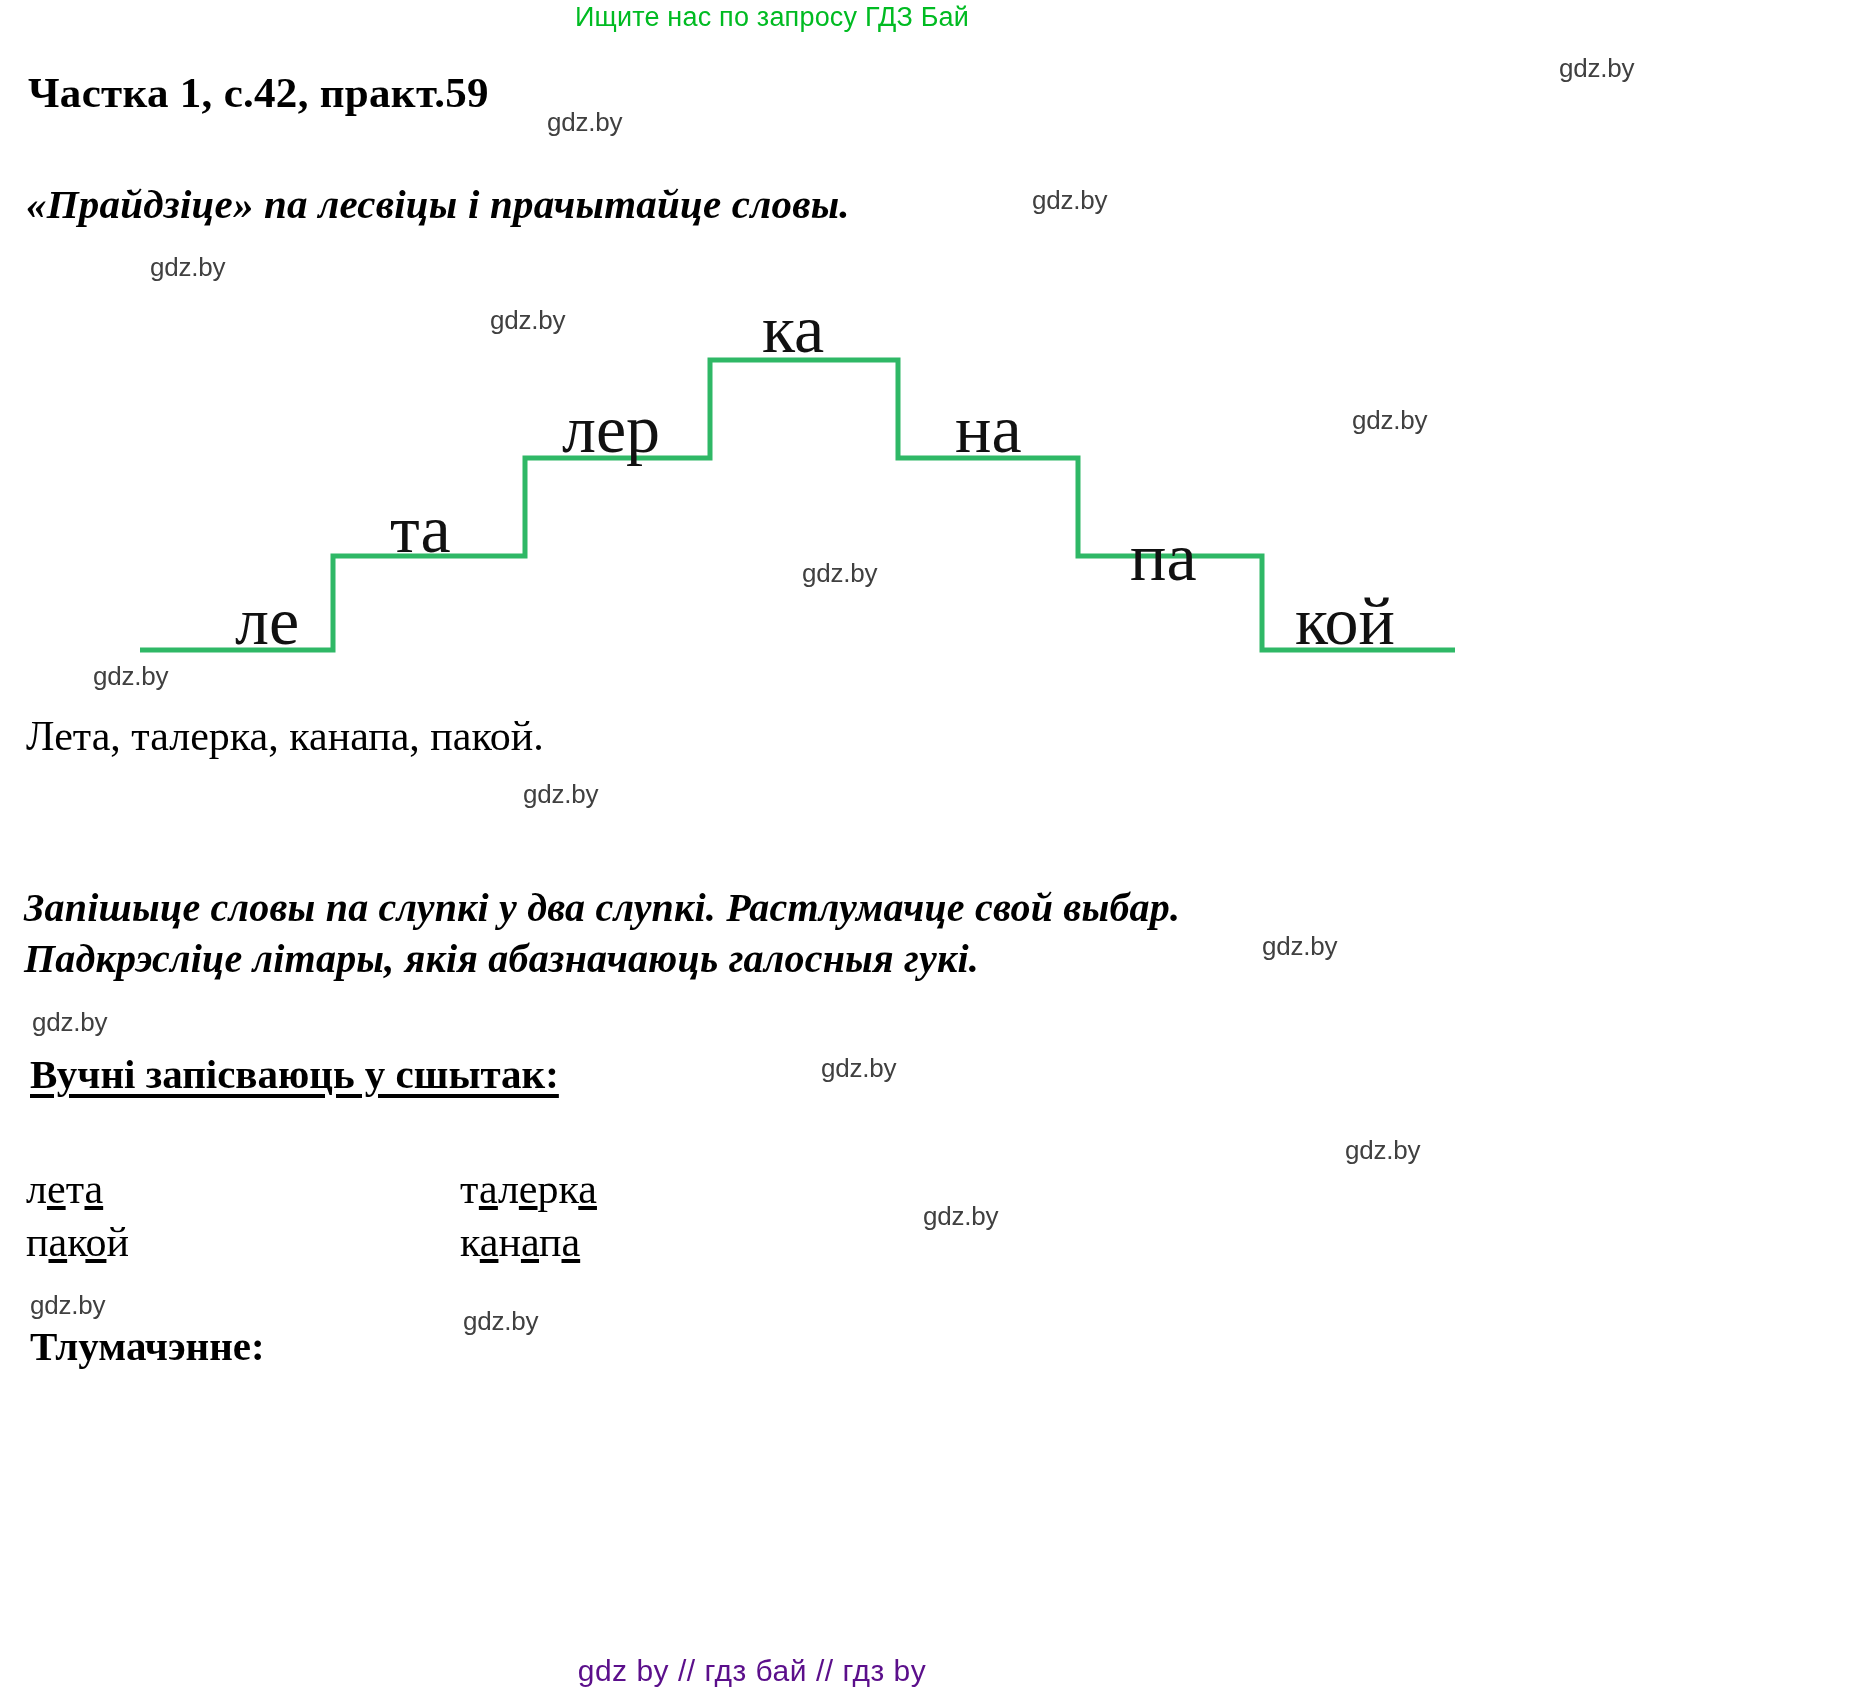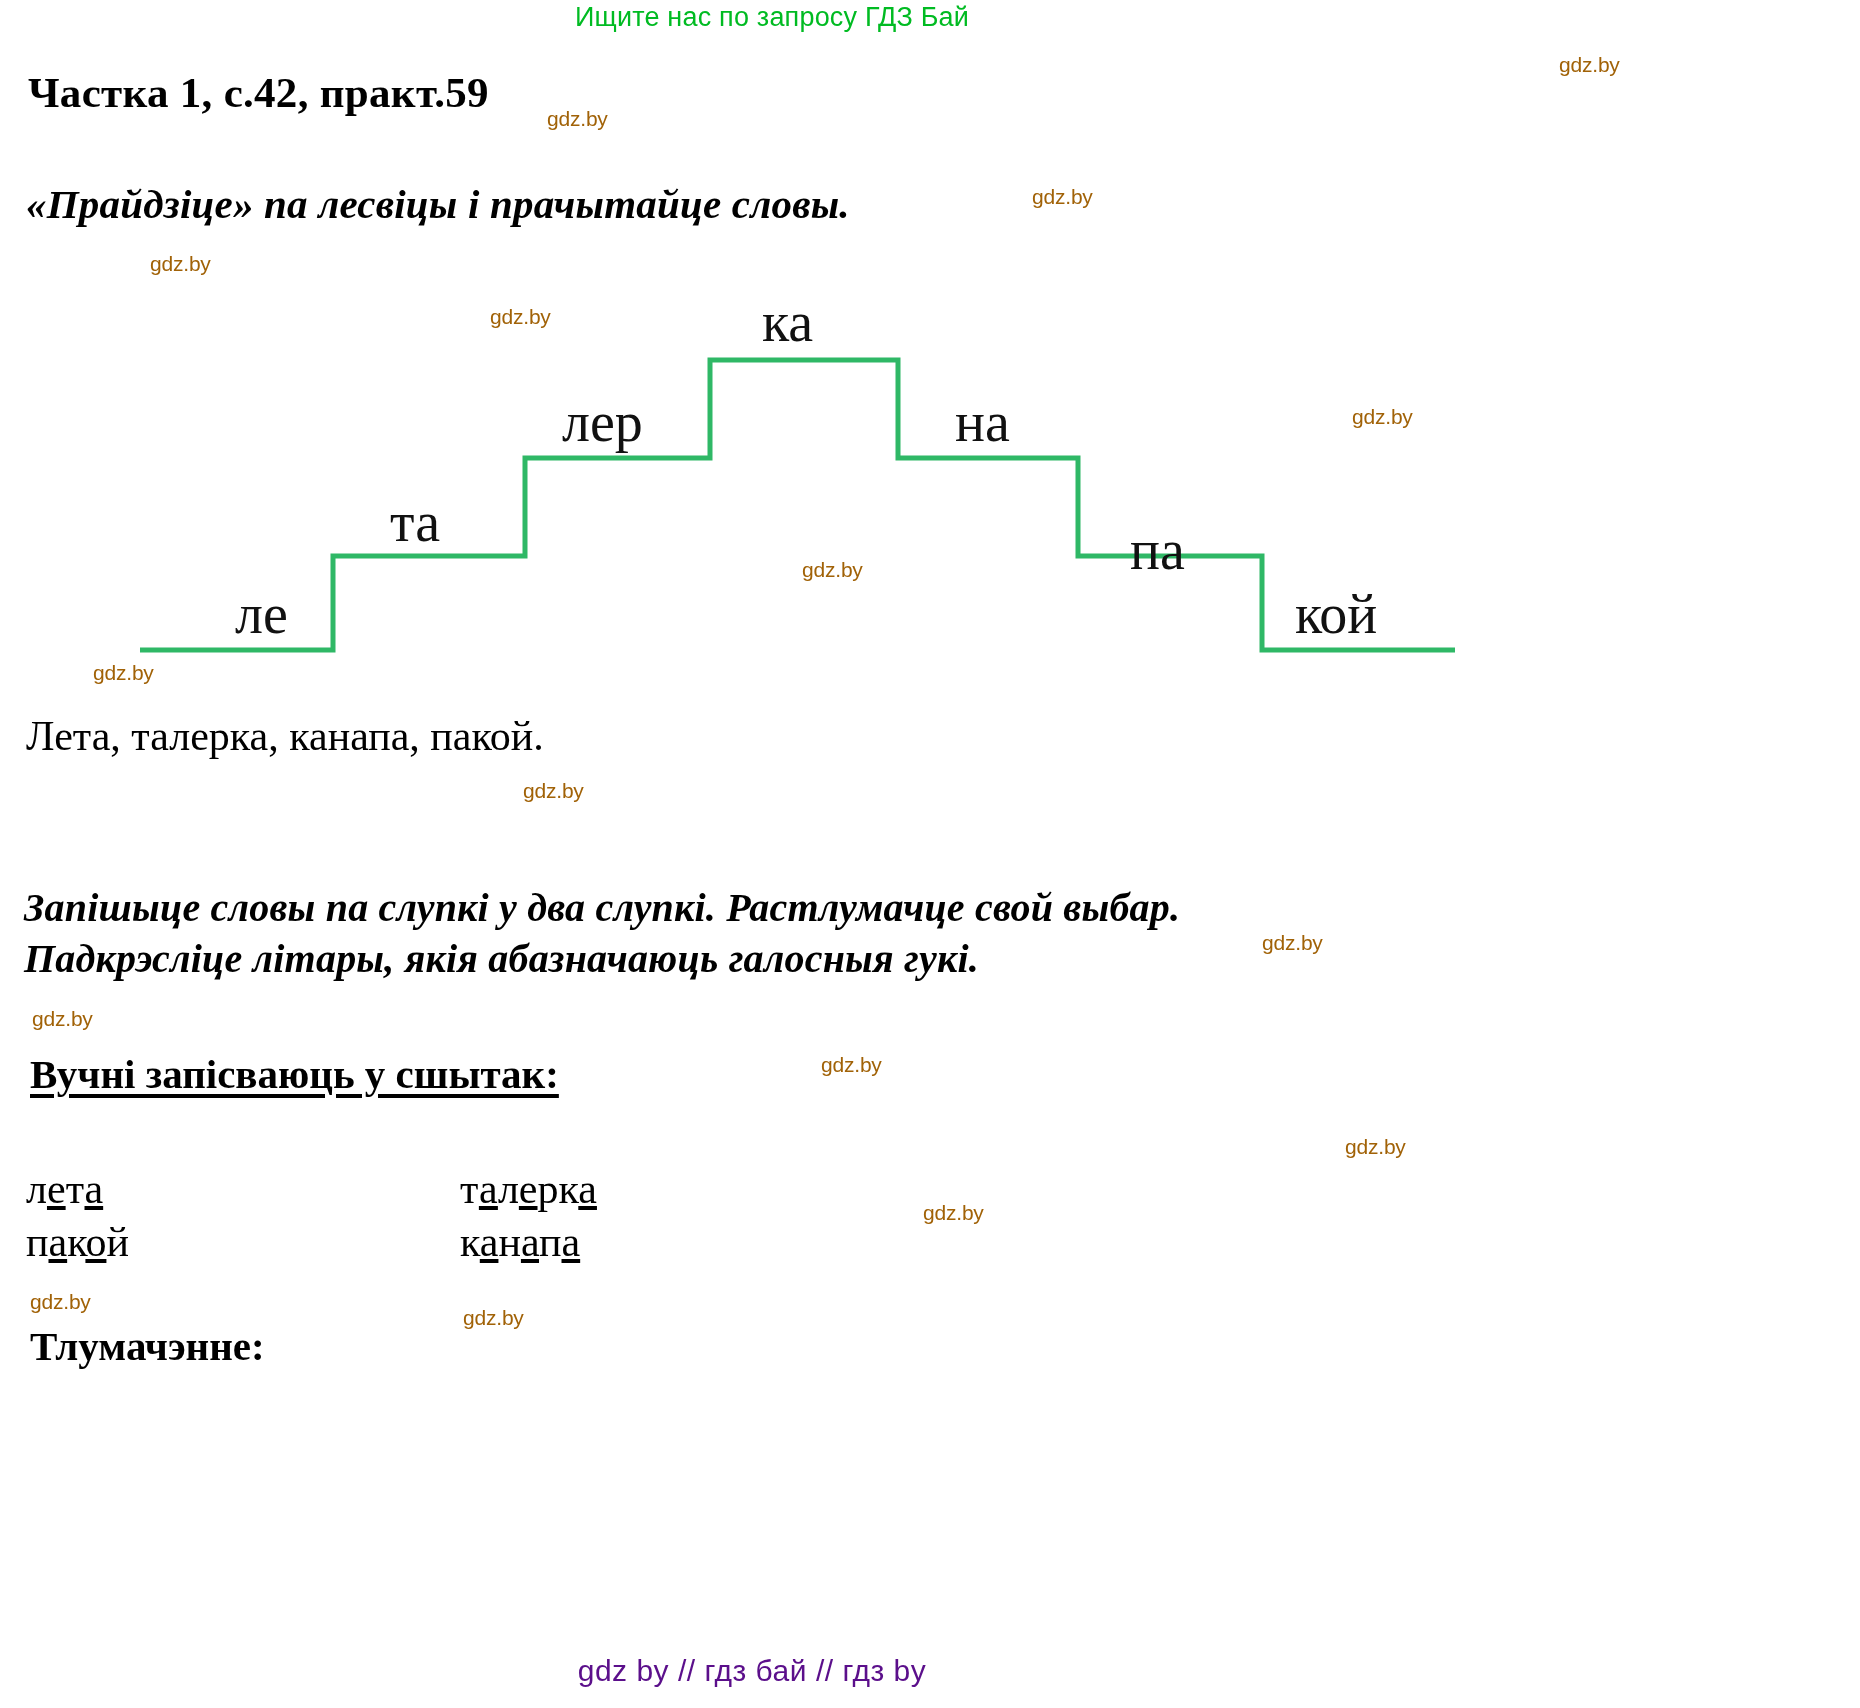--- a/index.html
+++ b/index.html
@@ -28,22 +28,22 @@
     font-family: "Liberation Sans", "DejaVu Sans", sans-serif;
     font-size: 27px;
     color: #00bb22;
     font-weight: 400;
     letter-spacing: 0.2px;
   }
 
   
   .watermark {
     font-family: "Liberation Sans", "DejaVu Sans", sans-serif;
-    font-size: 21px;
-    color: #a16207;
+    font-size: 26px;
+    color: #404040;
     font-weight: 400;
     letter-spacing: -0.2px;
     pointer-events: none;
   }
 
   
   #exercise-title {
     left: 28px;
     top: 68px;
     font-size: 43px;
@@ -99,21 +99,21 @@
   #staircase {
     position: absolute;
     left: 0;
     top: 262px;
     width: 1860px;
     height: 420px;
   }
   #staircase svg { display: block; }
   .syllable {
     position: absolute;
-    font-size: 56px;
+    font-size: 68px;
     color: #111111;
     white-space: nowrap;
   }
 
   
   #site-footer {
     left: 0;
     top: 1654px;
     width: 1504px;
     text-align: center;

